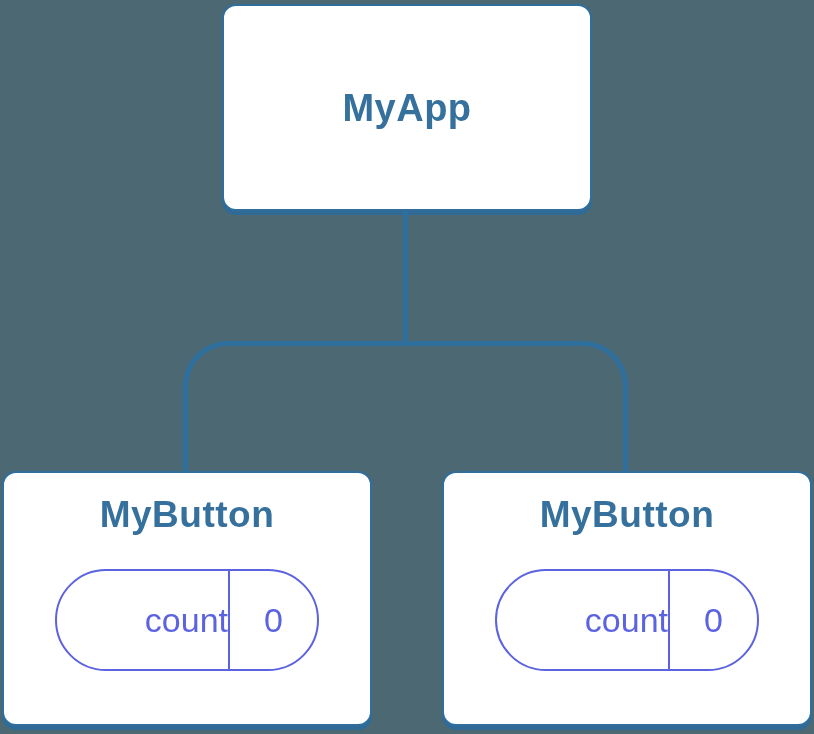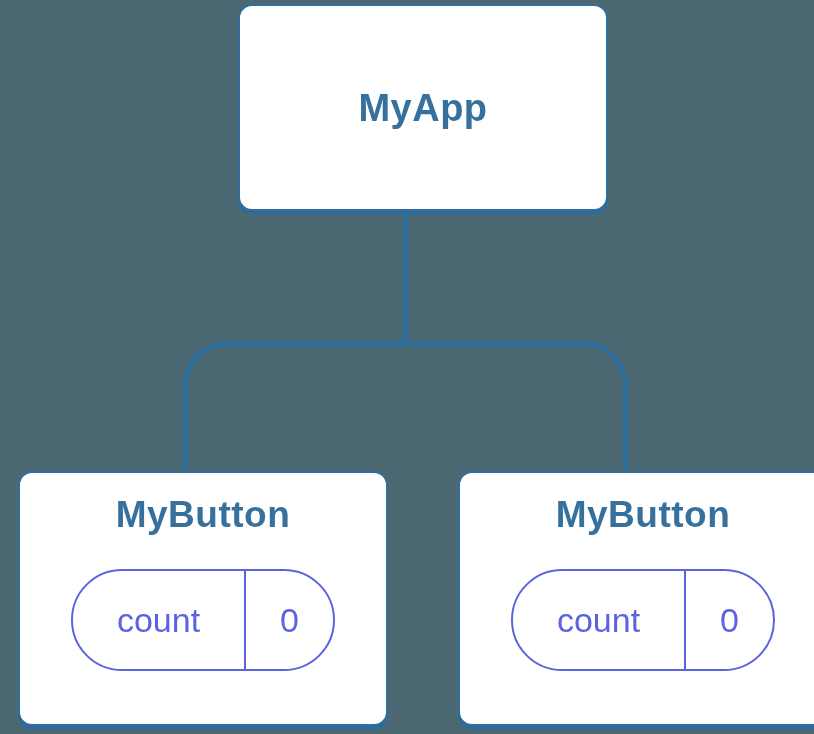--- a/index.html
+++ b/index.html
@@ -24,21 +24,20 @@
   }
   .card {
     position: absolute;
     background: var(--color-card_fill);
     border: 2px solid var(--color-card_border);
     border-radius: 14px;
     box-shadow: 0 4px 0 var(--color-card_shadow);
     display: flex;
     flex-direction: column;
     align-items: center;
-    margin-left: 16px;
   }
   .card-root {
     left: 222px;
     top: 4px;
     width: 370px;
     height: 207px;
     justify-content: center;
   }
   .card-child {
     width: 370px;
@@ -88,21 +87,21 @@
     display: flex;
     align-items: stretch;
     background: var(--color-card_fill);
     overflow: hidden;
   }
   .state-name-cell {
     width: 173px;
     border-right: 2px solid var(--color-state);
     display: flex;
     align-items: center;
-    justify-content: center;
+    justify-content: flex-end;
   }
   .state-value-cell {
     flex: 1;
     display: flex;
     align-items: center;
     justify-content: center;
   }
   .state-text {
     color: var(--color-state);
     font-size: 34px;

